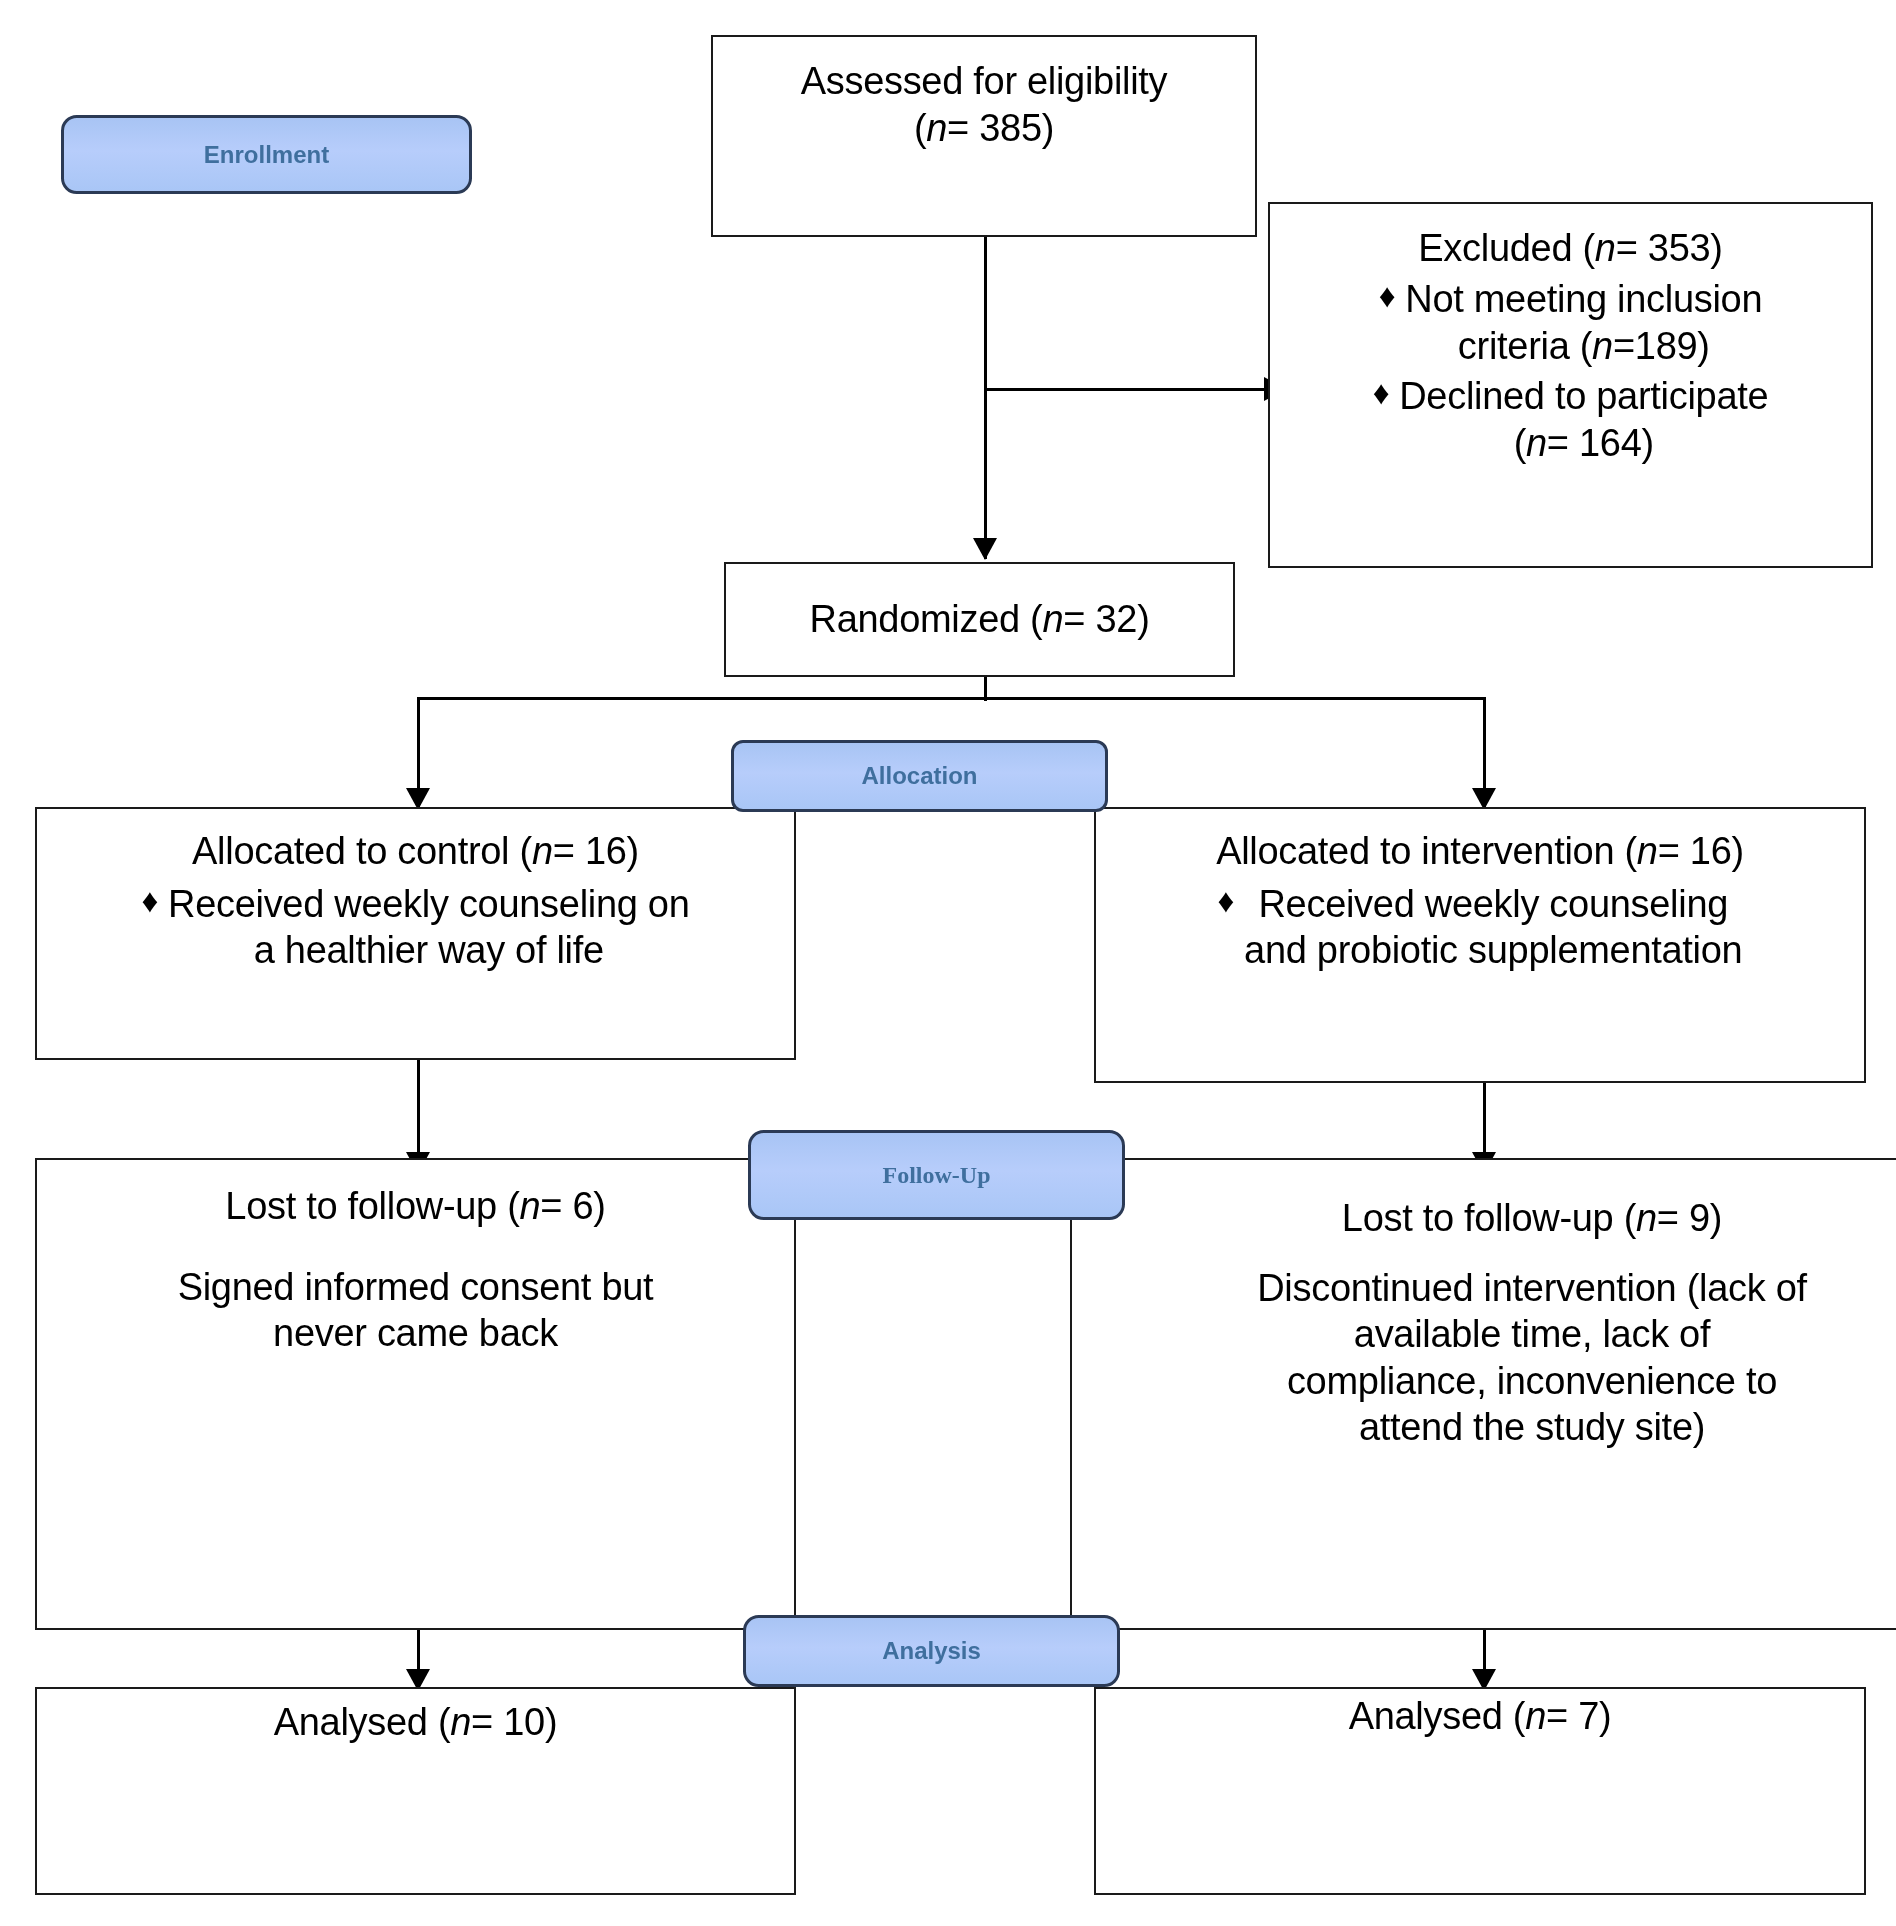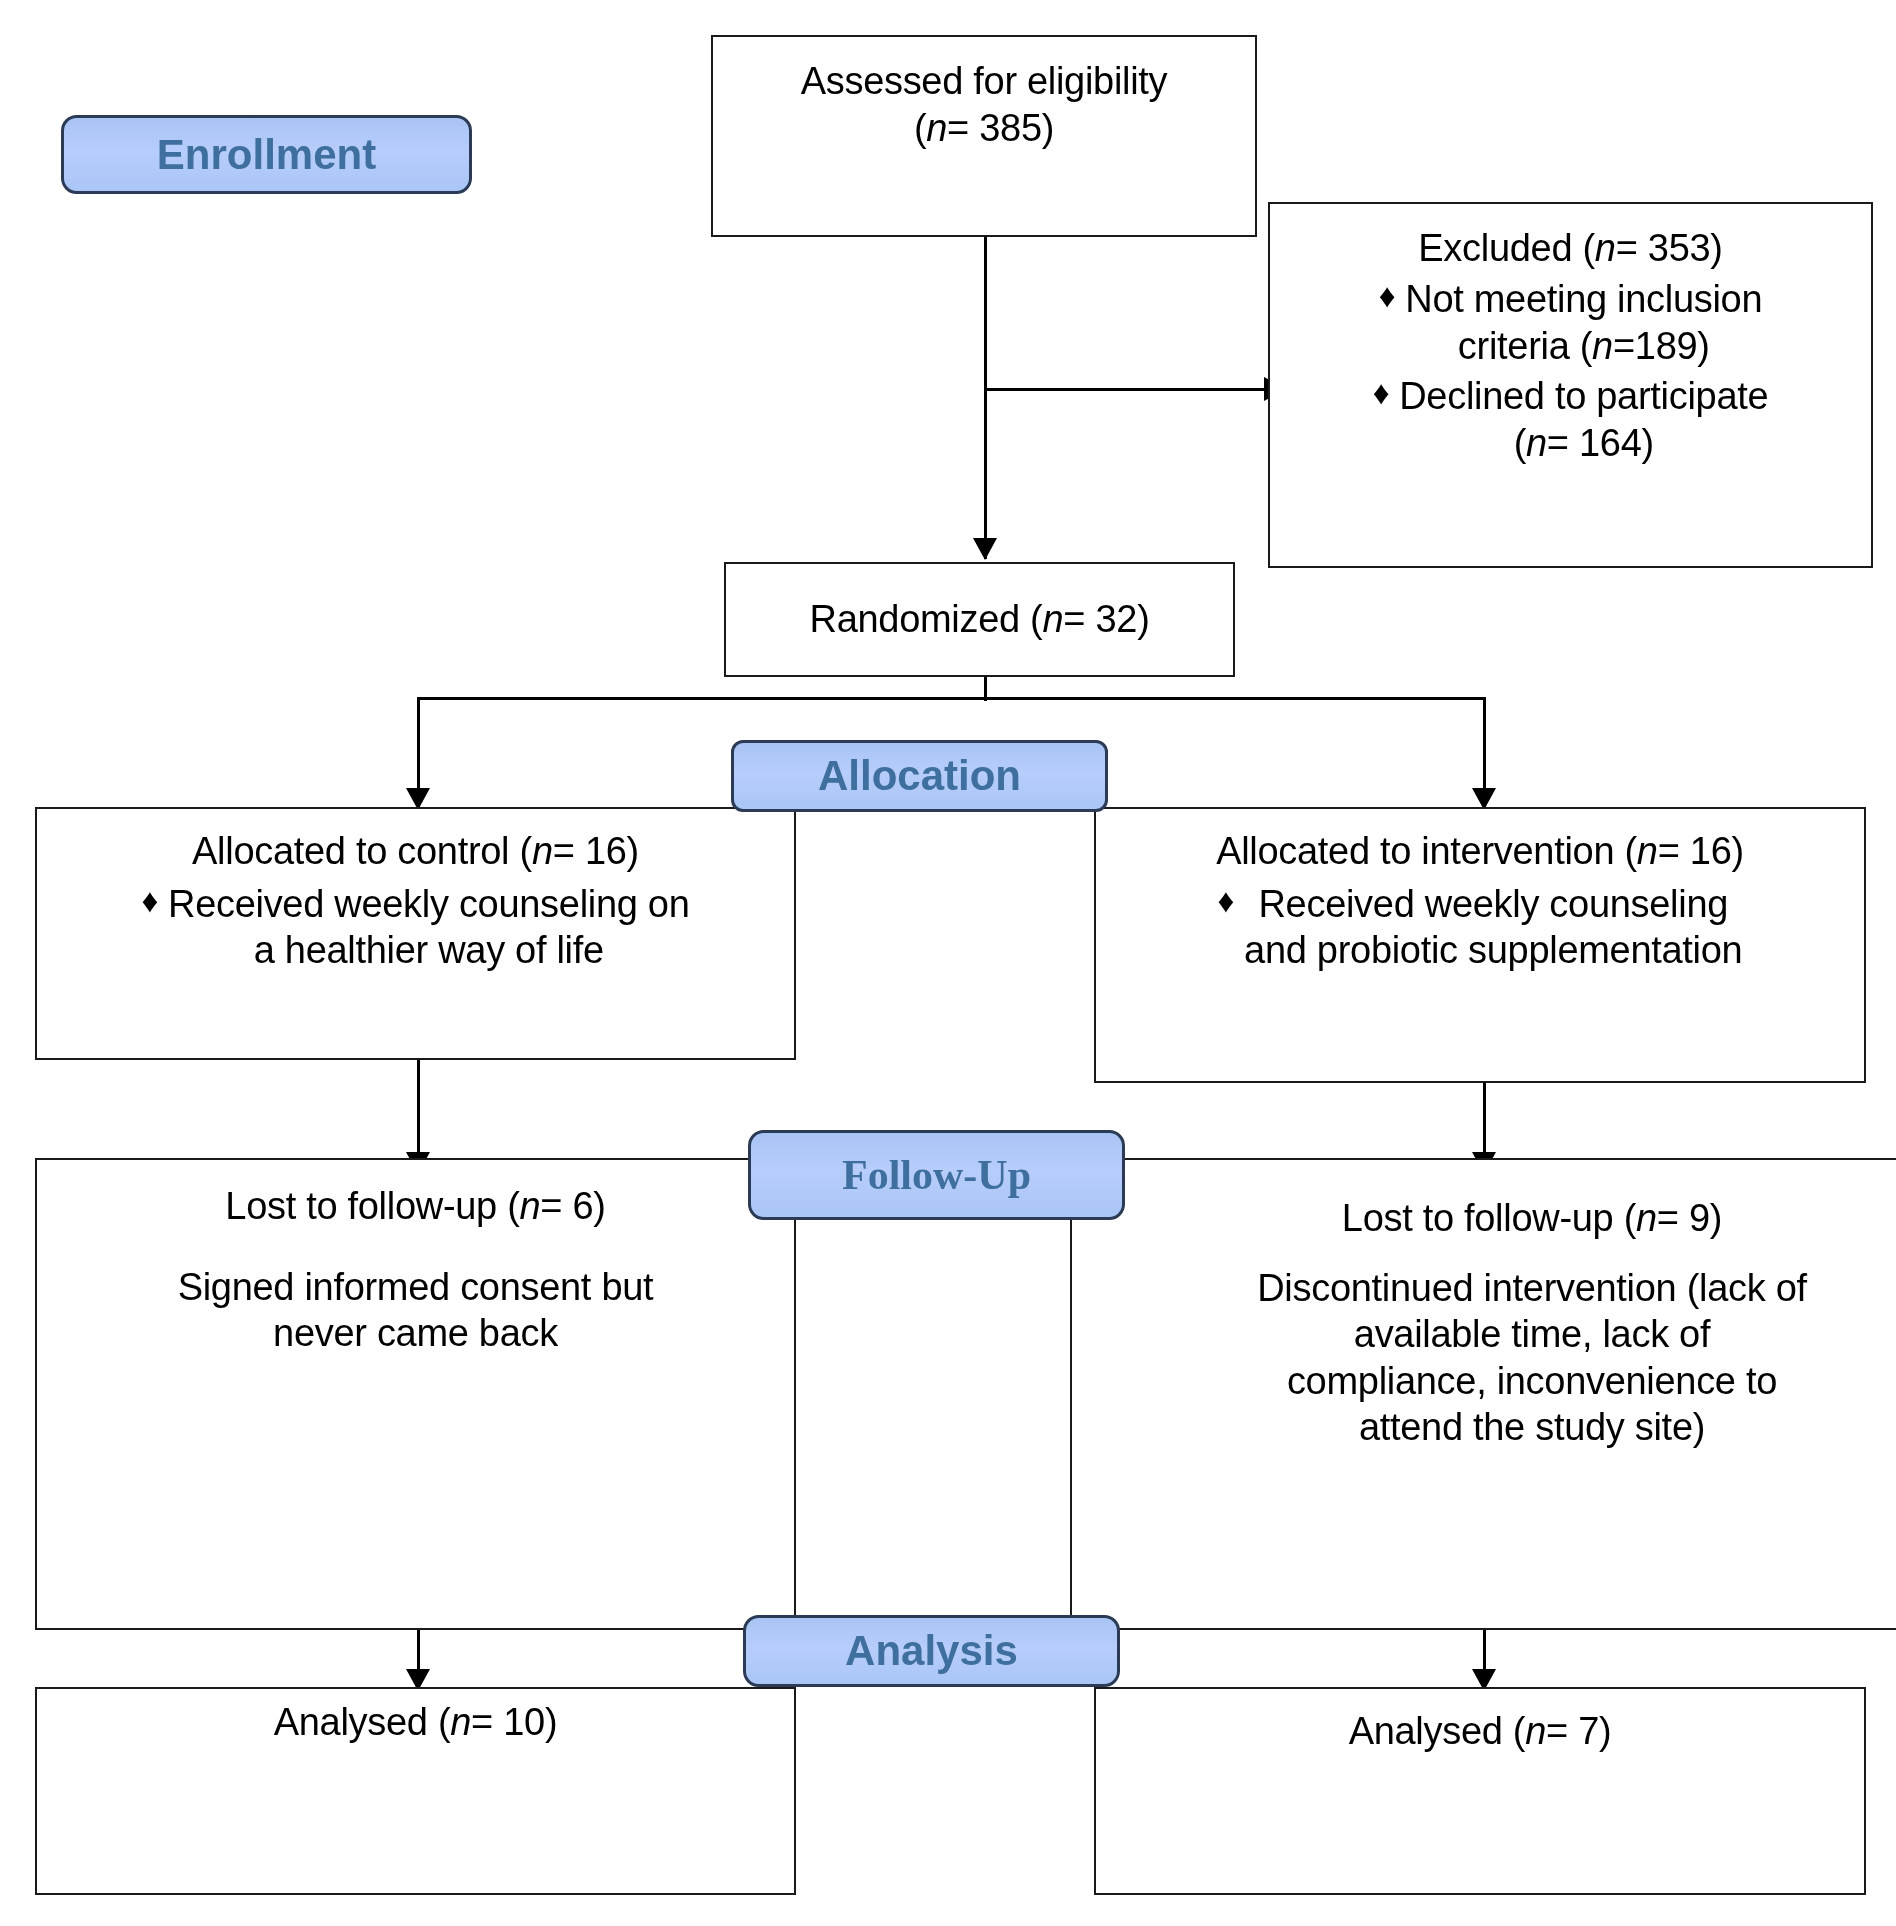--- a/index.html
+++ b/index.html
@@ -70,21 +70,21 @@
   .stage {
     position: absolute;
     box-sizing: border-box;
     background: linear-gradient(180deg, #a8c4f4 0%, #b7cdfb 45%, #a9c6f6 100%);
     border: 3.4px solid #2b3a55;
     border-radius: 15.7px;
     display: flex;
     align-items: center;
     justify-content: center;
     font-weight: bold;
-    font-size: 42px;
+    font-size: 24px;
     color: #3f6f9e;
     letter-spacing: 0px;
     z-index: 9;
   }
 
   
   .vline {
     position: absolute;
     background: #000000;
     width: 2.8px;
@@ -226,18 +226,18 @@
     <span class="line" style="margin-top:23.6px;">Discontinued intervention (lack of</span>
     <span class="line">available time, lack of</span>
     <span class="line">compliance, inconvenience to</span>
     <span class="line">attend the study site)</span>
   </div>
 
   <div class="box txt" style="left:35px; top:1687px; width:761px; height:208px; padding-top:10px;">
     <span class="line"><span>Analysed (</span><span class="n-ital">n</span><span>= 10)</span></span>
   </div>
 
-  <div class="box txt" style="left:1094px; top:1687px; width:772px; height:208px; padding-top:19px;">
+  <div class="box txt" style="left:1094px; top:1687px; width:772px; height:208px; padding-top:4px;">
     <span class="line"><span>Analysed (</span><span class="n-ital">n</span><span>= 7)</span></span>
   </div>
 
 </div>
 
 
 </body></html>

